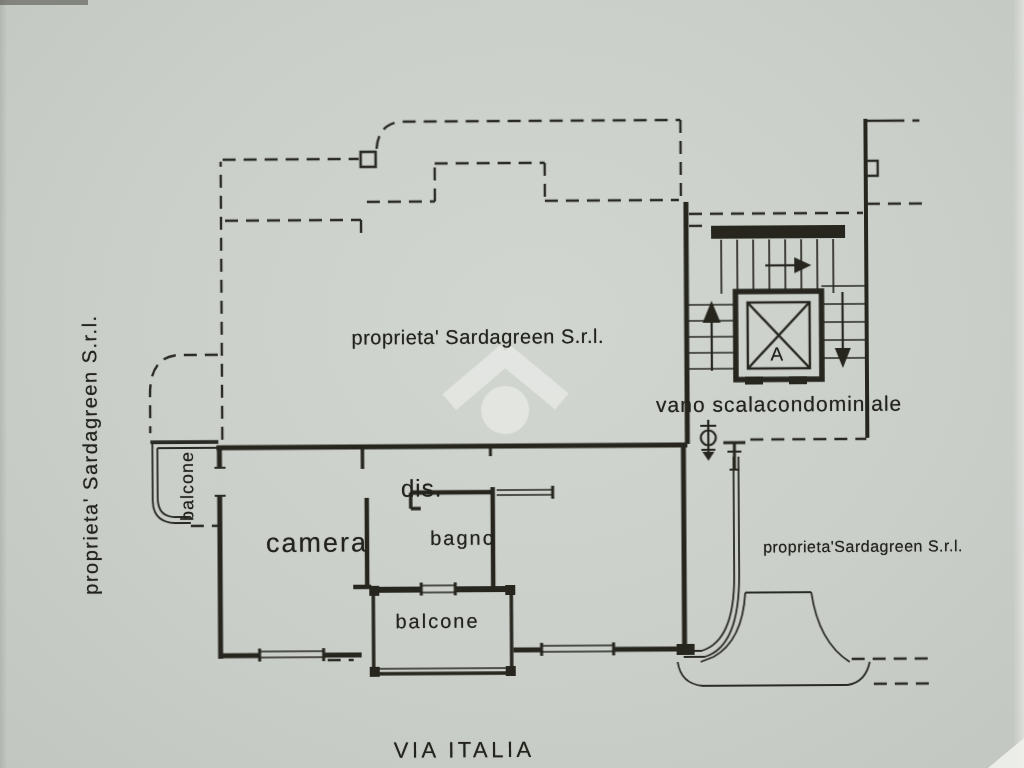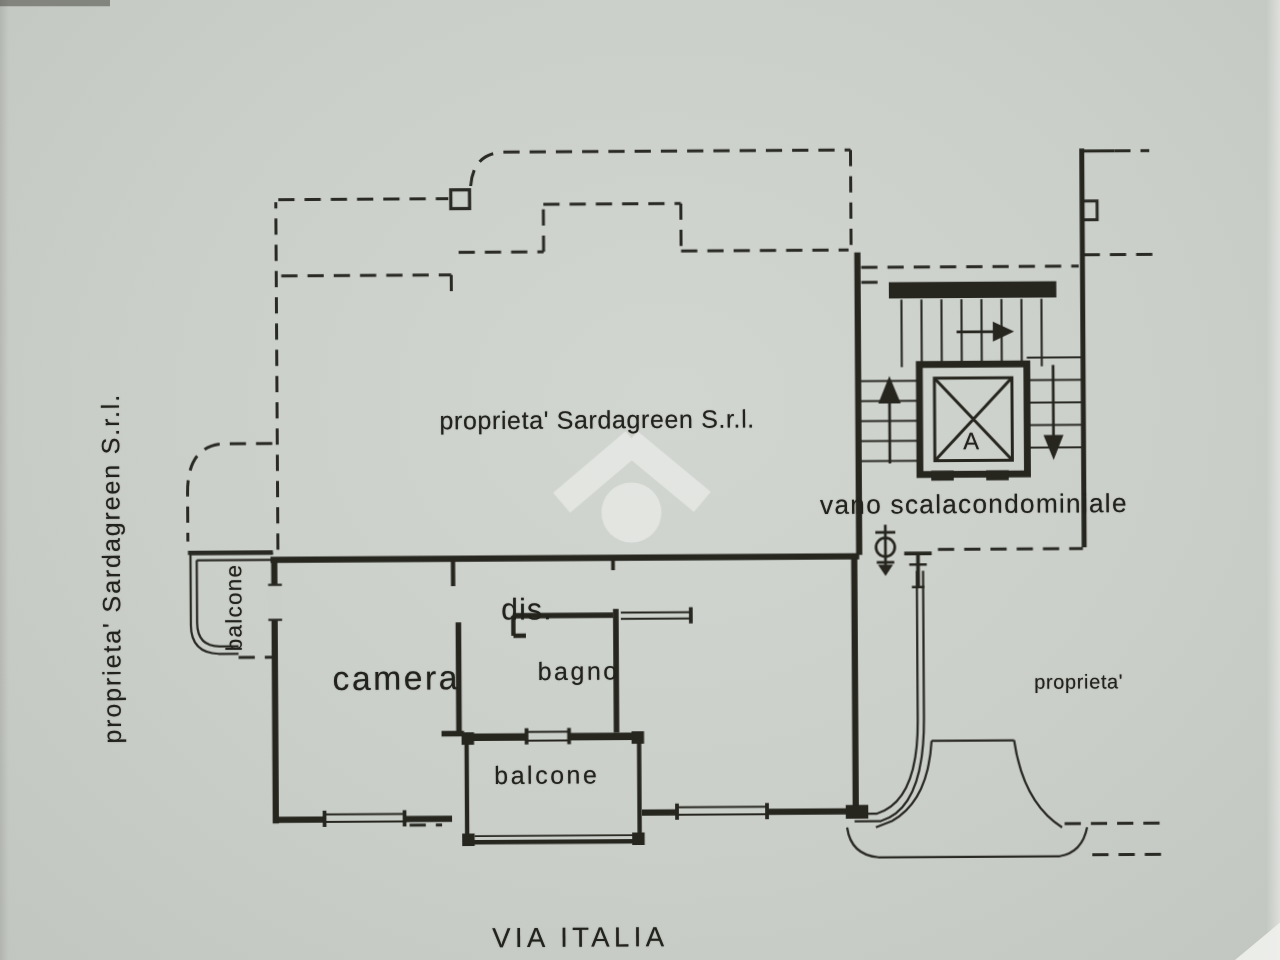--- a/index.html
+++ b/index.html
@@ -177,20 +177,21 @@
 
     <div class="lbl" style="left:436px;top:621px;font-size:20px;letter-spacing:2px;">balcone</div>
 
     <div class="lbl block" style="left:779px;top:406px;font-size:21px;letter-spacing:1px;line-height:22px;">
       <div>vano scala</div>
       <div>condominiale</div>
     </div>
 
     <div class="lbl block" style="left:862px;top:549px;font-size:16px;letter-spacing:.5px;line-height:22px;">
       <div>proprieta'</div>
+      <div>Sardagreen S.r.l.</div>
     </div>
 
     <div class="lbl" style="left:777px;top:356px;font-size:19px;">A</div>
 
     <div class="lbl" style="left:462px;top:750px;font-size:22px;letter-spacing:3.5px;">VIA ITALIA</div>
 
   </div>
 
   <div class="edge-tl"></div>
   <div class="edge-left"></div>

